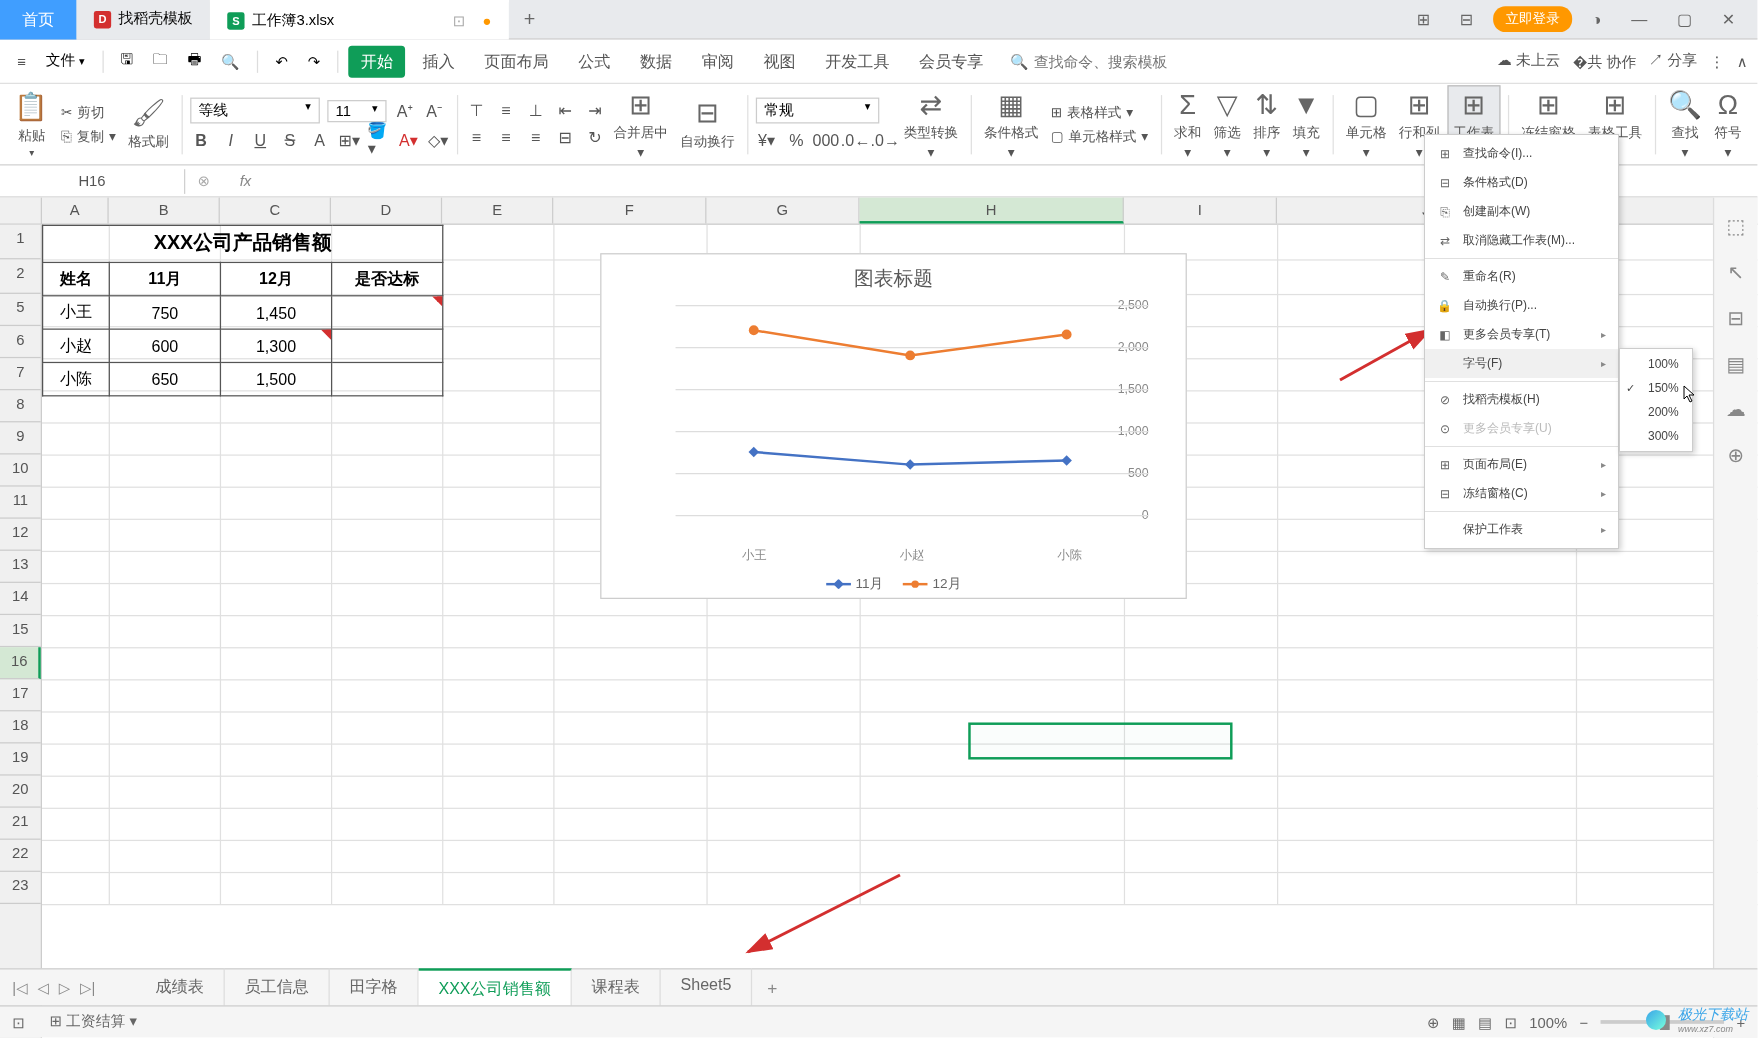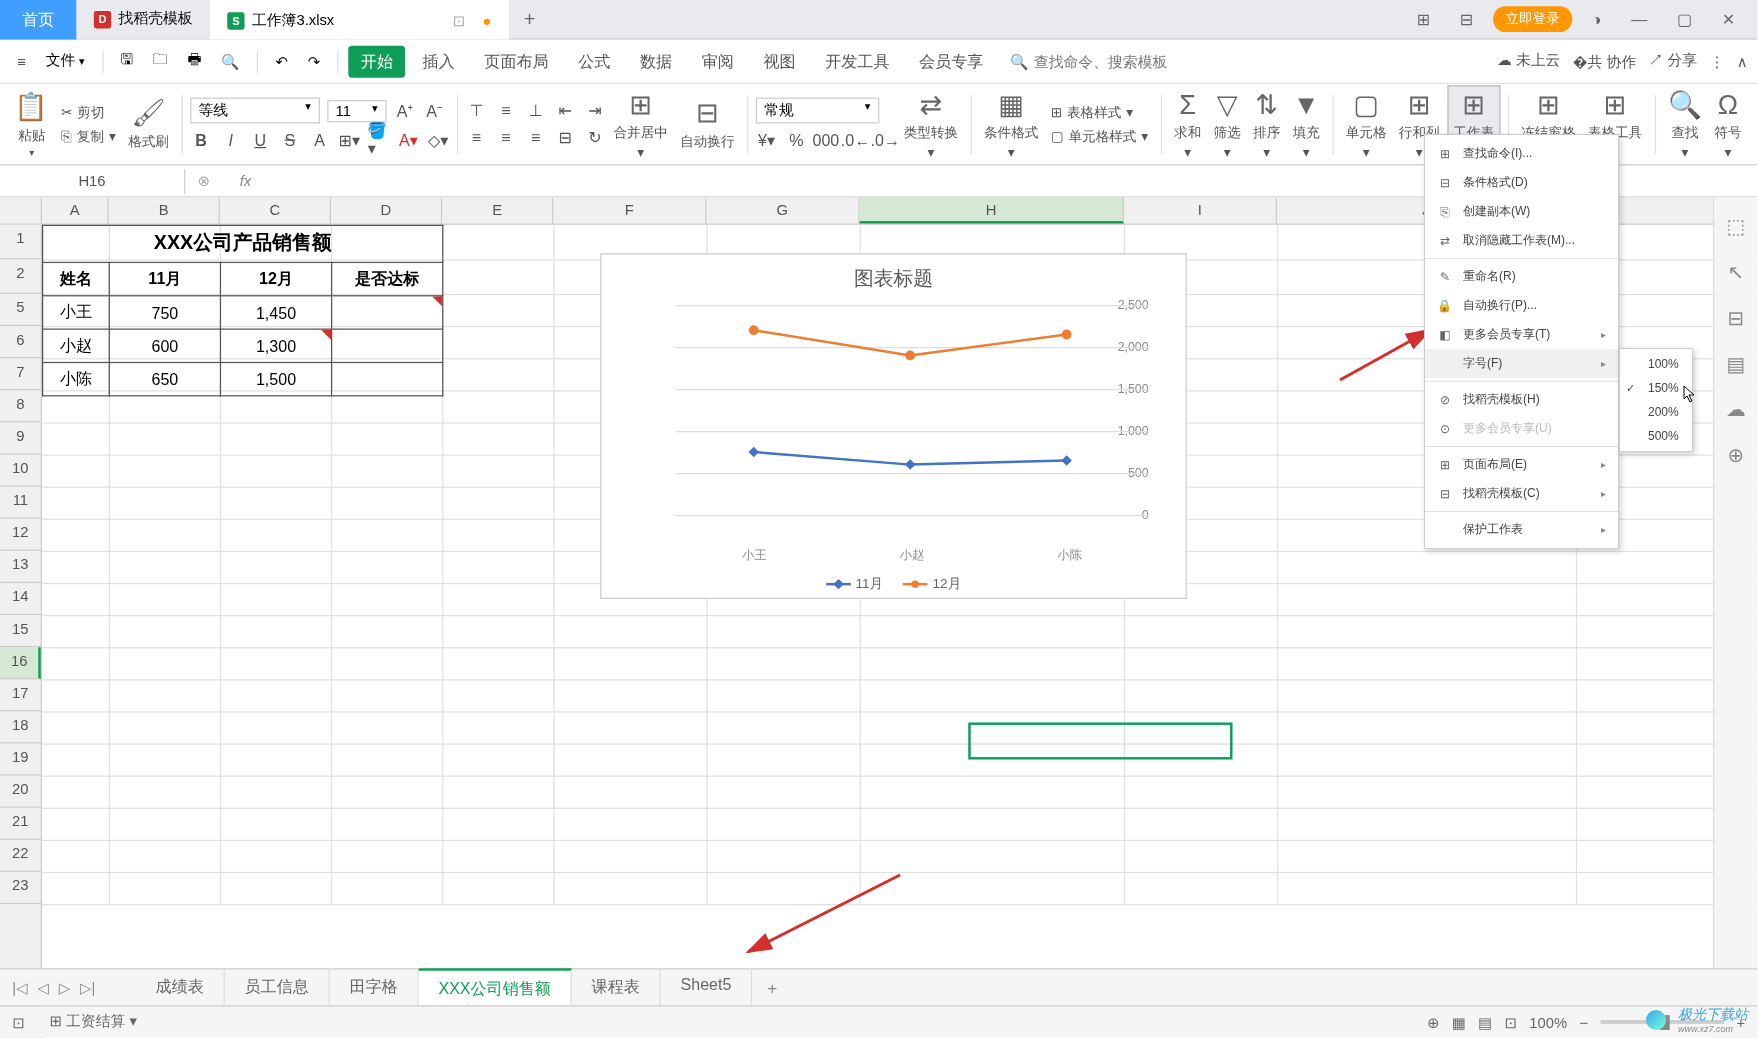--- a/index.html
+++ b/index.html
@@ -551,21 +551,21 @@
       <span>更多会员专享(U)</span>
     </div>
   <div class="ws-menu-sep"></div>
   <div class="ws-menu-item">
       <span class="ws-menu-icon">⊞</span>
       <span>页面布局(E)</span>
       <span class="arrow">▸</span>
     </div>
   <div class="ws-menu-item">
       <span class="ws-menu-icon">⊟</span>
-      <span>找稻壳模板(C)</span>
+      <span>冻结窗格(C)</span>
       <span class="arrow">▸</span>
     </div>
   <div class="ws-menu-sep"></div>
   <div class="ws-menu-item">
       <span class="ws-menu-icon"></span>
       <span>保护工作表</span>
       <span class="arrow">▸</span>
     </div>
 </div>
 
@@ -573,21 +573,21 @@
   <div class="submenu-item">
       <span class="txt">100%</span>
     </div>
   <div class="submenu-item sel">
       <span class="txt">150%</span>
     </div>
   <div class="submenu-item">
       <span class="txt">200%</span>
     </div>
   <div class="submenu-item">
-      <span class="txt">500%</span>
+      <span class="txt">300%</span>
     </div>
 </div>
 
 <svg class="red-arrow" style="left:1330px;top:320px" width="110" height="70">
   <defs>
       <marker id="ah1" markerWidth="10" markerHeight="10" refX="8" refY="3" orient="auto">
         <path d="M0,0 L0,6 L9,3 z" fill="#d32f2f"></path>
       </marker>
     </defs>
   <line x1="10" y1="60" x2="100" y2="10" stroke="#d32f2f" stroke-width="3" marker-end="url(#ah1)"></line>

